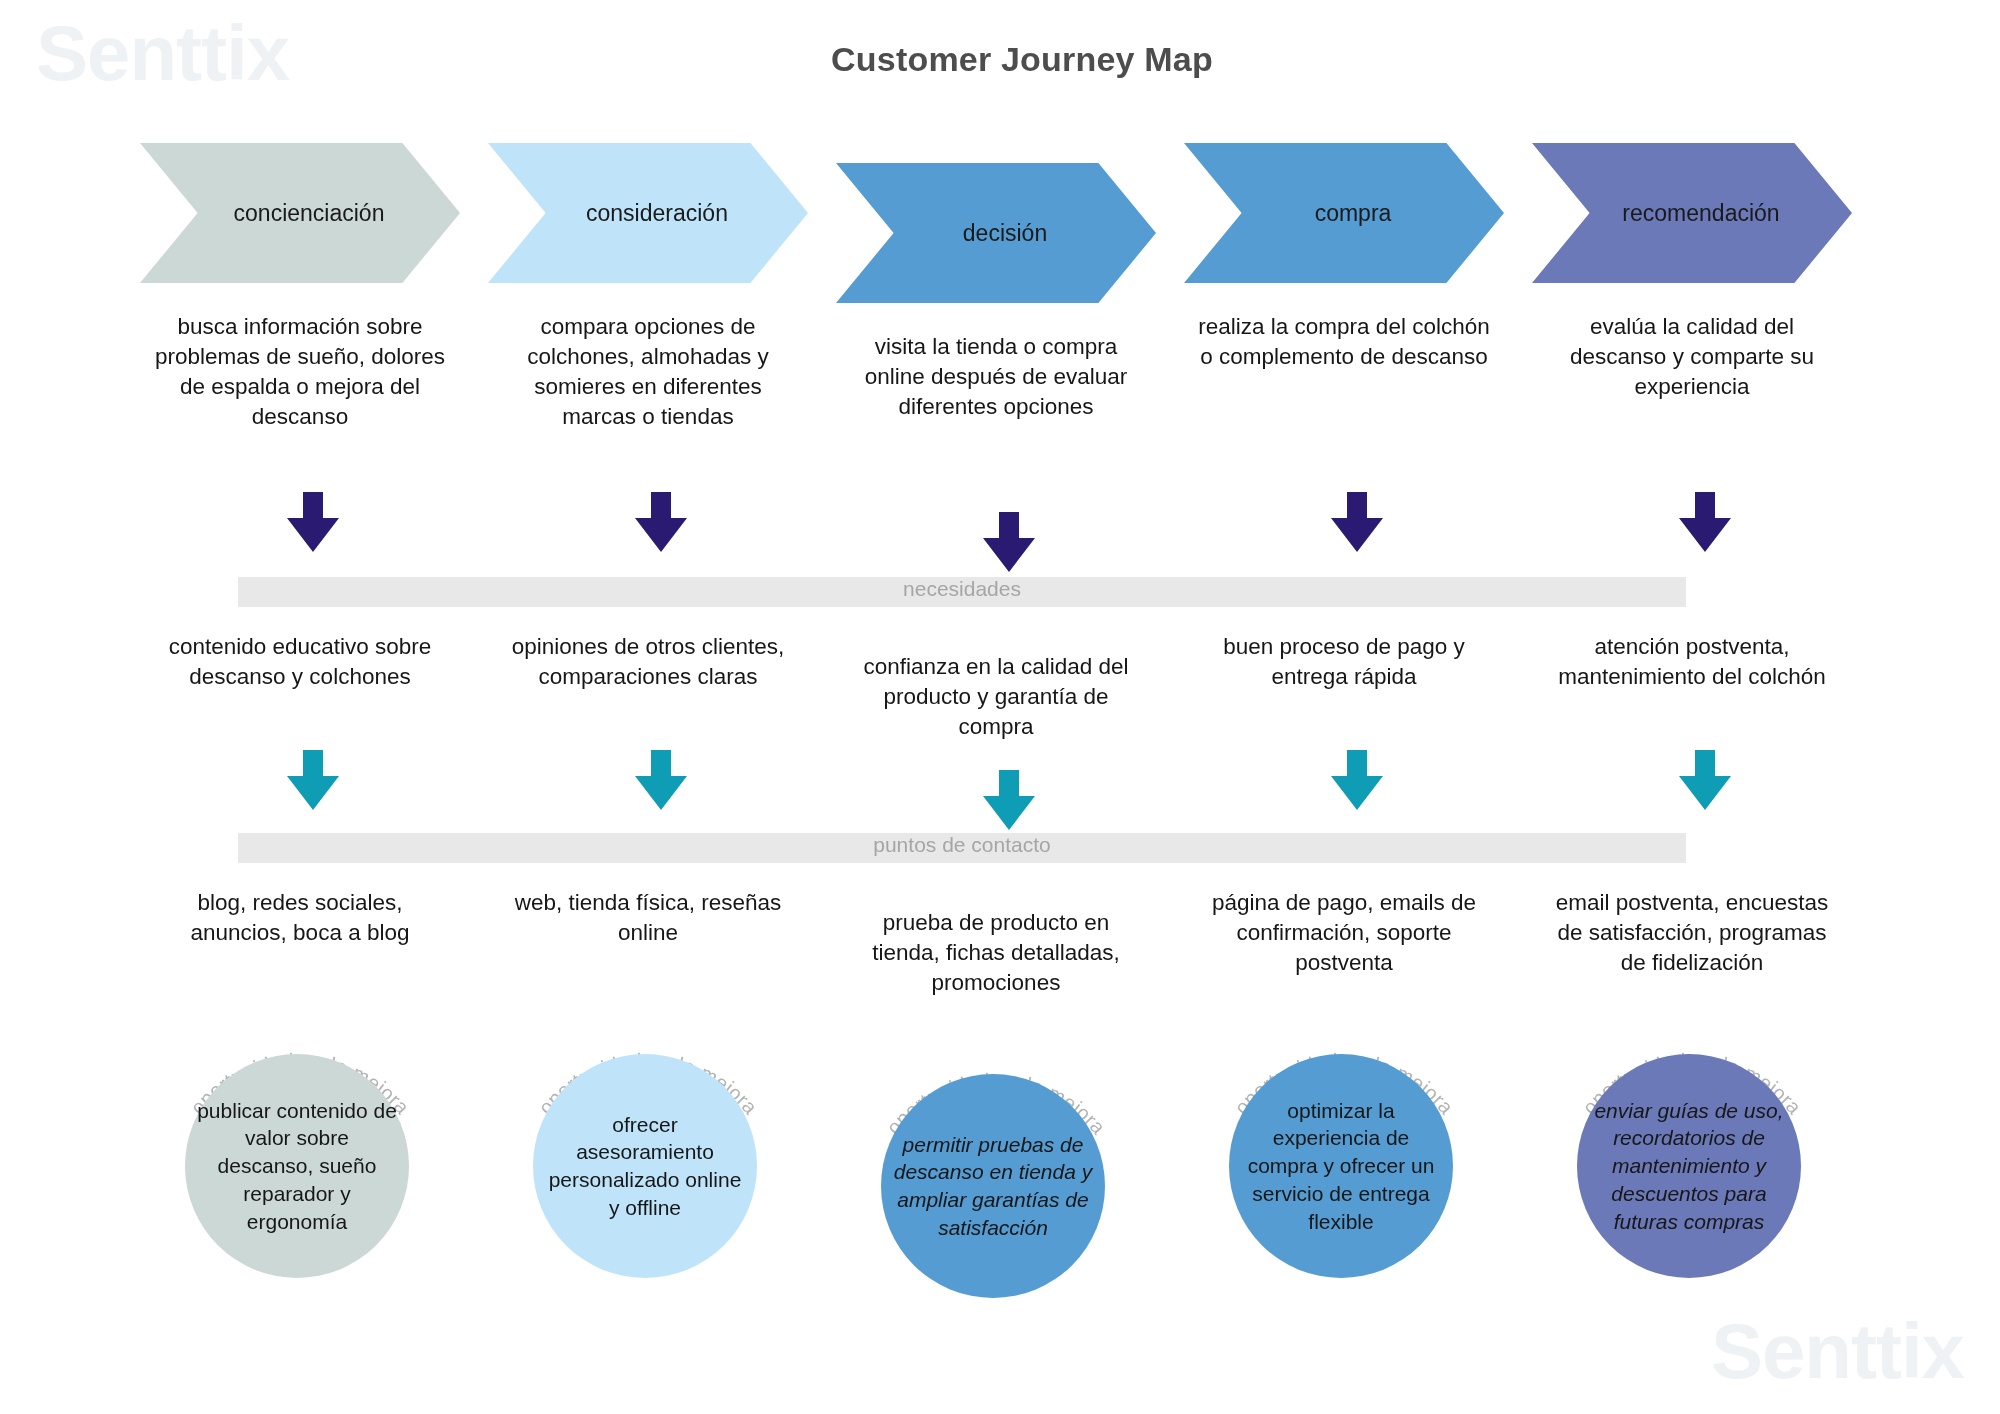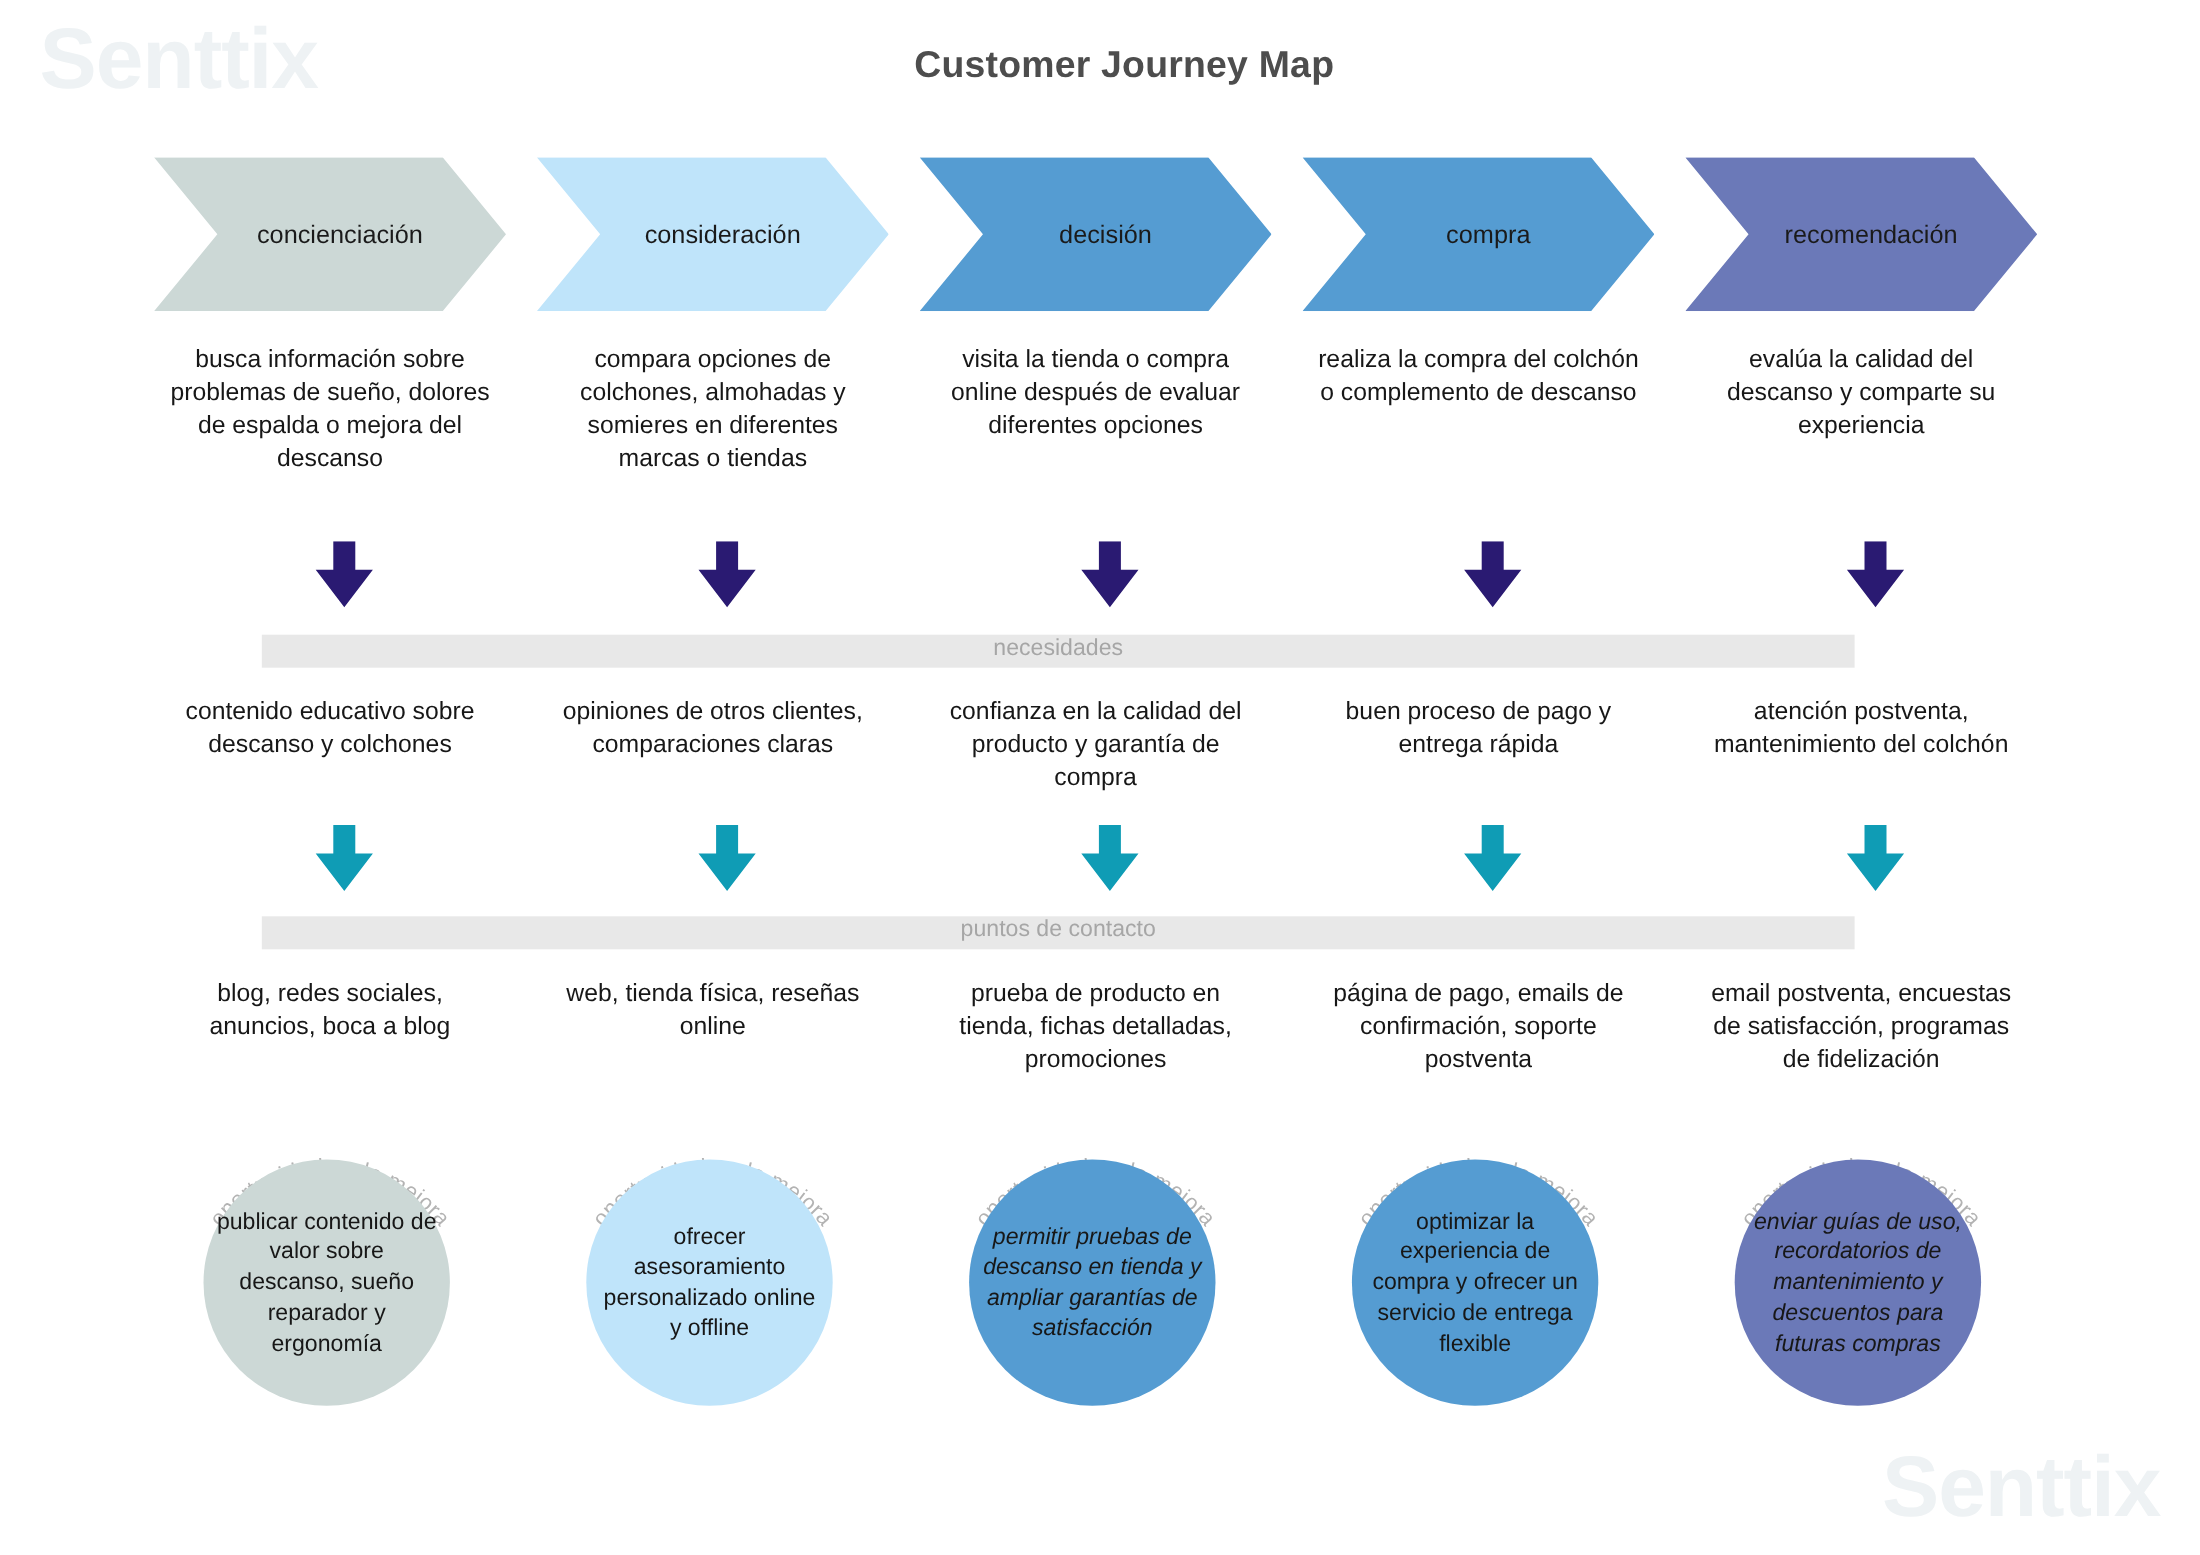--- a/index.html
+++ b/index.html
@@ -53,21 +53,21 @@
     height: 1414px;
   }
   .col {
     position: absolute;
     top: 0;
     width: 300px;
     height: 1100px;
   }
   .col.c0 { left: 0px; }
   .col.c1 { left: 348px; }
-  .col.c2 { left: 696px; }
+  .col.c2 { left: 696px; margin-top: 20px; }
   .col.c3 { left: 1044px; }
   .col.c4 { left: 1392px; }
 
   
   .chev-wrap {
     position: absolute;
     top: 143px;
     left: -10px;
     width: 320px;
     height: 140px;

